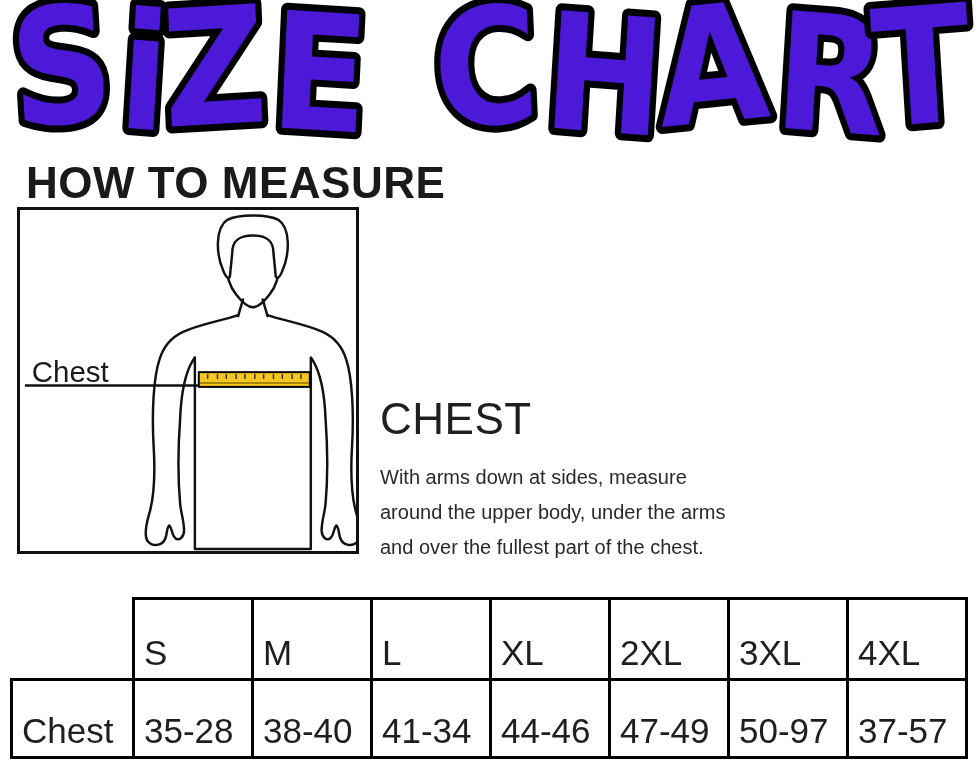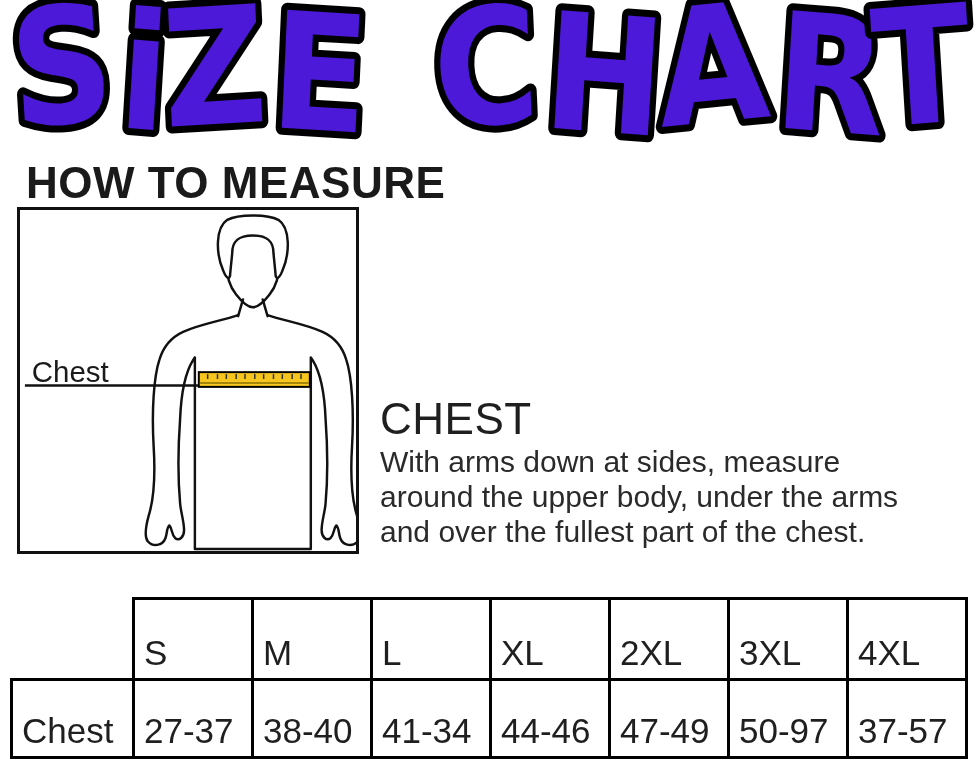--- a/index.html
+++ b/index.html
@@ -26,21 +26,21 @@
   .figure-box{position:absolute;left:17px;top:207px;width:336px;height:341px;
     border:3px solid #111;background:#fff;}
   .figure-box svg{display:block;}
   .fig-line{fill:none;stroke:#111;stroke-width:2.5;stroke-linecap:round;stroke-linejoin:round;}
   .fig-fill{fill:#fff;stroke:#111;stroke-width:2.5;stroke-linecap:round;stroke-linejoin:round;}
   .chest-label-text{font-family:"Liberation Sans",sans-serif;font-size:30px;font-weight:500;fill:#1a1a1a;}
 
   
   .chest-info{position:absolute;left:380px;top:394px;width:598px;}
   .chest-info h3{margin:0;font-size:44px;font-weight:400;letter-spacing:0.5px;color:#1f1f1f;}
-  .chest-info p{margin:0 0 0 0;font-size:30px;line-height:35px;font-weight:400;
+  .chest-info p{margin:16px 0 0 0;font-size:20px;line-height:35px;font-weight:400;
     color:#2a2a2a;white-space:pre-line;}
 
   
   .size-table{position:absolute;left:10px;top:597px;border-collapse:collapse;
     table-layout:fixed;width:958px;}
   .size-table td{border:3px solid #000;vertical-align:bottom;text-align:left;
     font-size:35px;color:#1f1f1f;padding:0 0 5px 9px;overflow:hidden;}
   .size-table tr.header-row td{height:73px;}
   .size-table tr.data-row td{height:70px;}
   .size-table td.phantom{border:none;background:transparent;}
@@ -160,21 +160,21 @@
       <td>S</td>
       <td>M</td>
       <td>L</td>
       <td>XL</td>
       <td>2XL</td>
       <td>3XL</td>
       <td>4XL</td>
     </tr>
     <tr class="data-row">
       <td>Chest</td>
-      <td>27-37</td>
+      <td>35-28</td>
       <td>38-40</td>
       <td>41-34</td>
       <td>44-46</td>
       <td>47-49</td>
       <td>50-97</td>
       <td>37-57</td>
     </tr>
   </tbody>
     </table>
 

